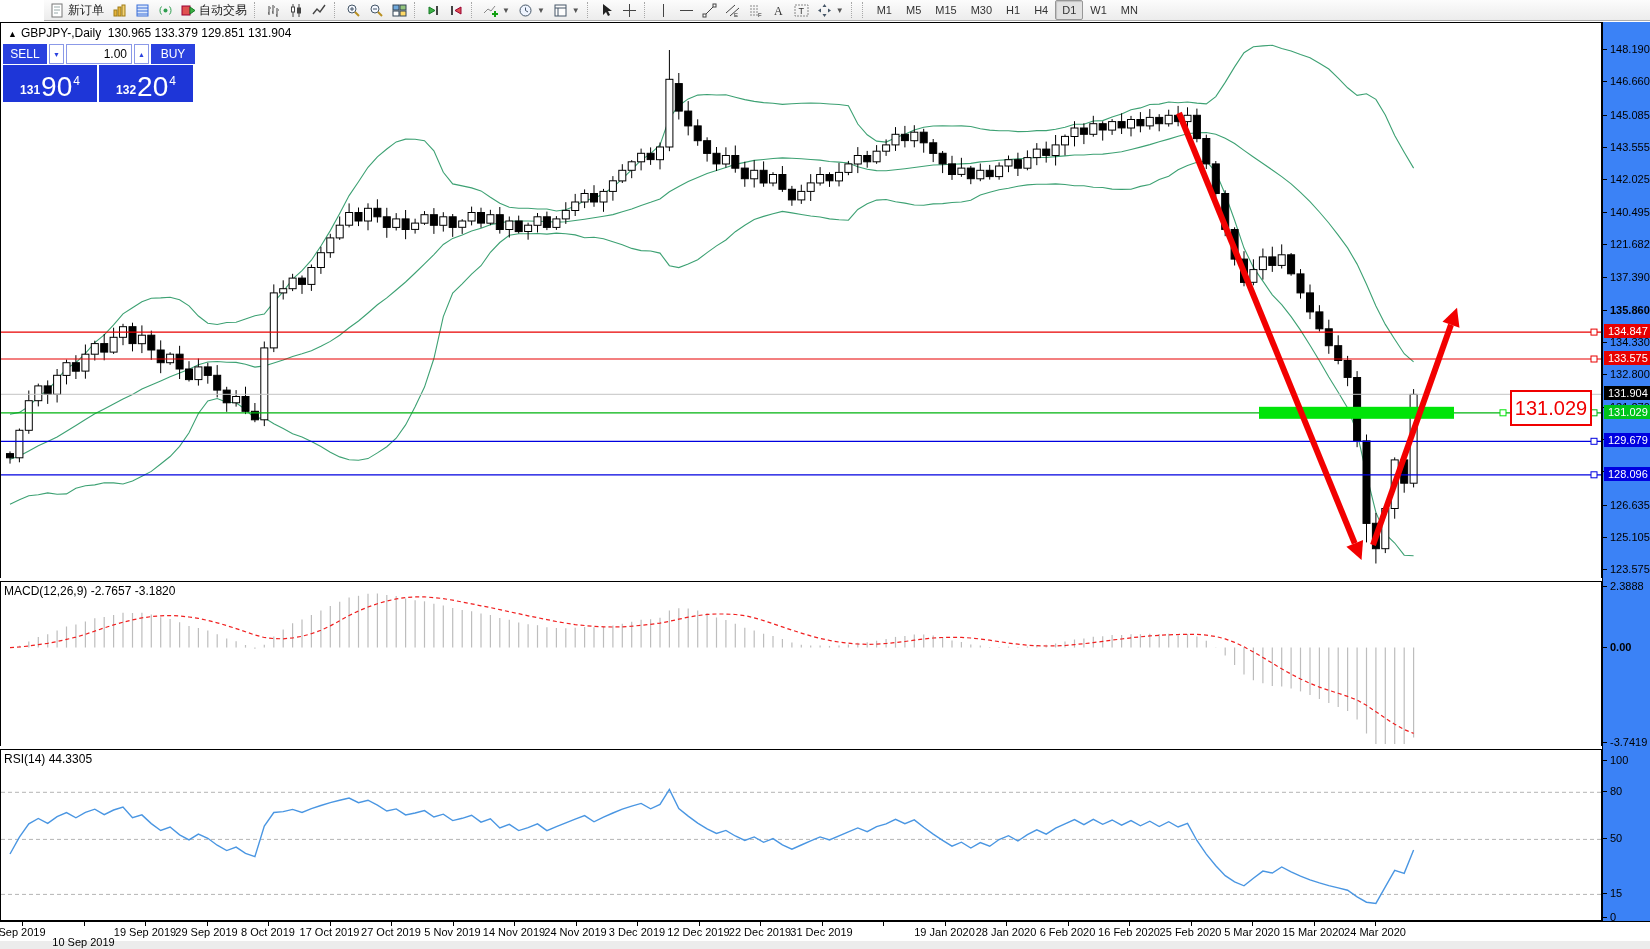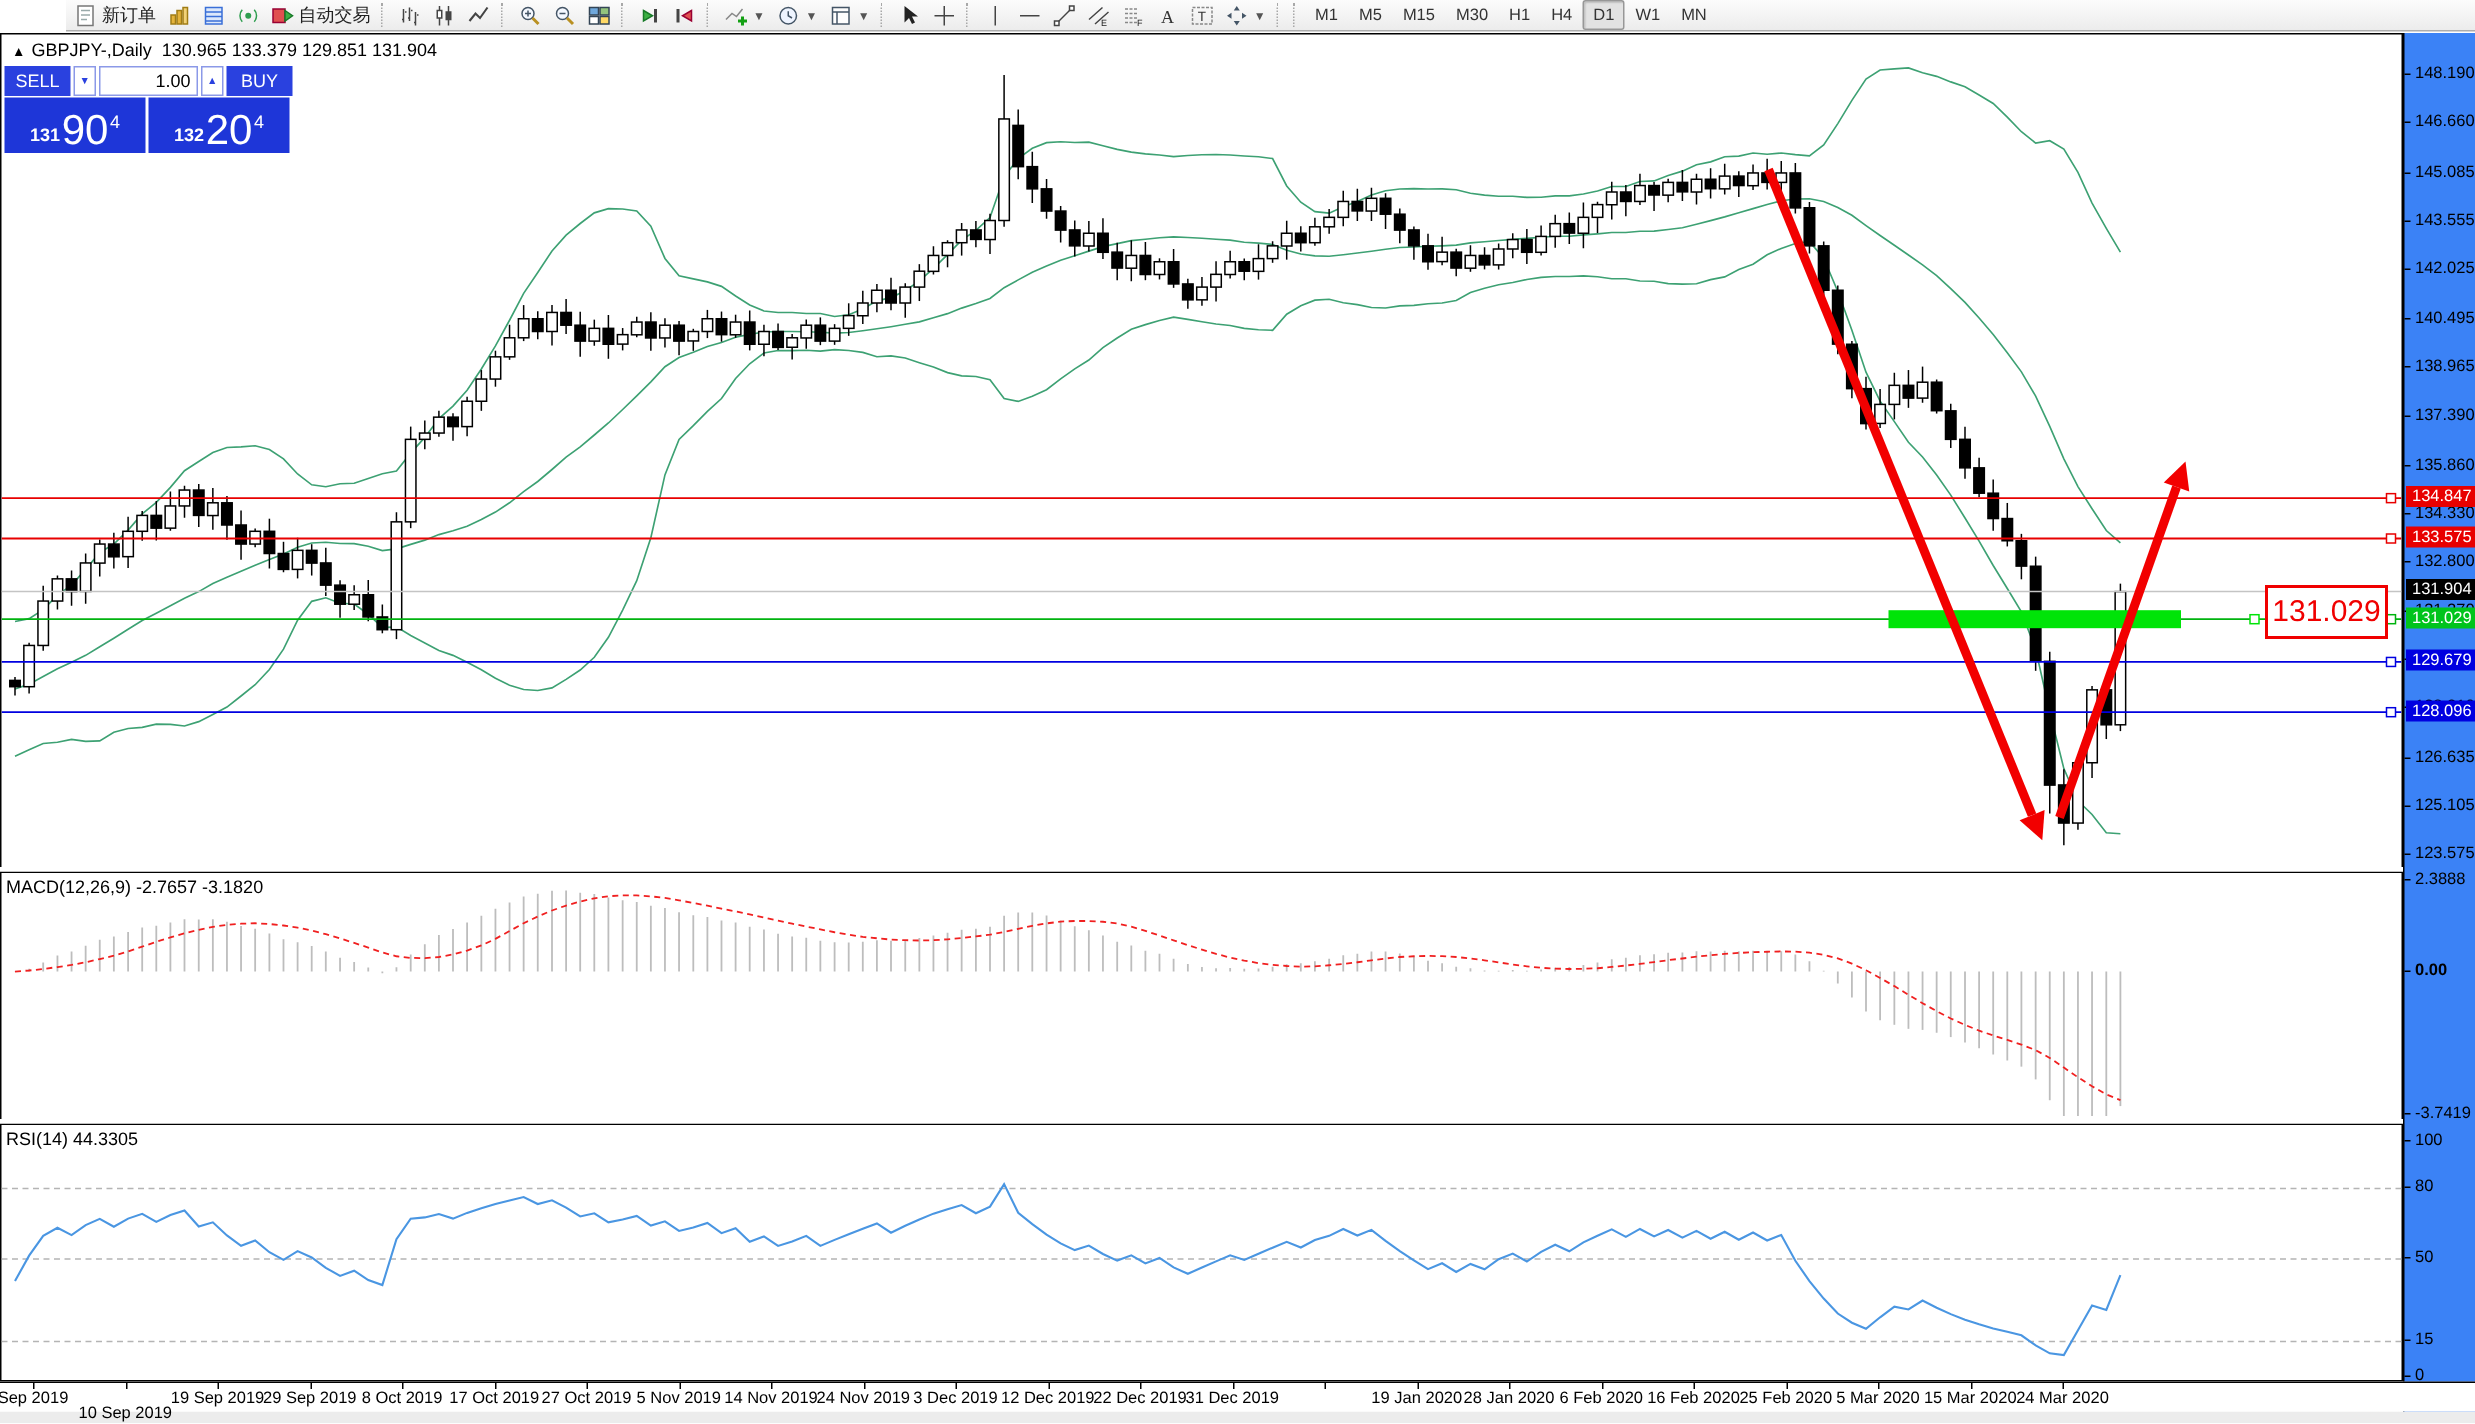--- a/index.html
+++ b/index.html
@@ -749,25 +749,25 @@
       <div class="alabel" style="top: 59.3057px;">146.660</div>
       <div class="atick" style="top: 59.3057px;"></div>
       <div class="alabel" style="top: 92.6057px;">145.085</div>
       <div class="atick" style="top: 92.6057px;"></div>
       <div class="alabel" style="top: 124.954px;">143.555</div>
       <div class="atick" style="top: 124.954px;"></div>
       <div class="alabel" style="top: 157.303px;">142.025</div>
       <div class="atick" style="top: 157.303px;"></div>
       <div class="alabel" style="top: 189.651px;">140.495</div>
       <div class="atick" style="top: 189.651px;"></div>
-      <div class="alabel" style="top: 222px;">138.965</div>
+      <div class="alabel" style="top: 222px;">121.682</div>
       <div class="atick" style="top: 222px;"></div>
       <div class="alabel" style="top: 255.3px;">137.390</div>
       <div class="atick" style="top: 255.3px;"></div>
-      <div class="alabel" style="top: 287.649px;">135.860</div>
+      <div class="alabel" style="top: 287.649px; font-weight: bold;">135.860</div>
       <div class="atick" style="top: 287.649px;"></div>
       <div class="alabel" style="top: 319.997px;">134.330</div>
       <div class="atick" style="top: 319.997px;"></div>
       <div class="alabel" style="top: 352.346px;">132.800</div>
       <div class="atick" style="top: 352.346px;"></div>
       <div class="alabel" style="top: 384.694px;">131.270</div>
       <div class="atick" style="top: 384.694px;"></div>
       <div class="alabel" style="top: 417.043px;">129.740</div>
       <div class="atick" style="top: 417.043px;"></div>
       <div class="alabel" style="top: 449.391px;">128.210</div>

